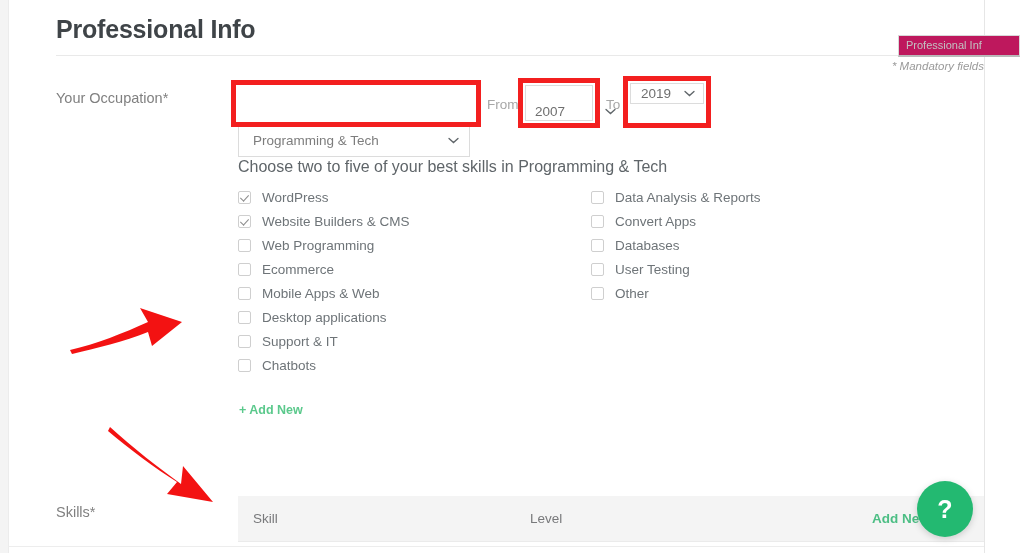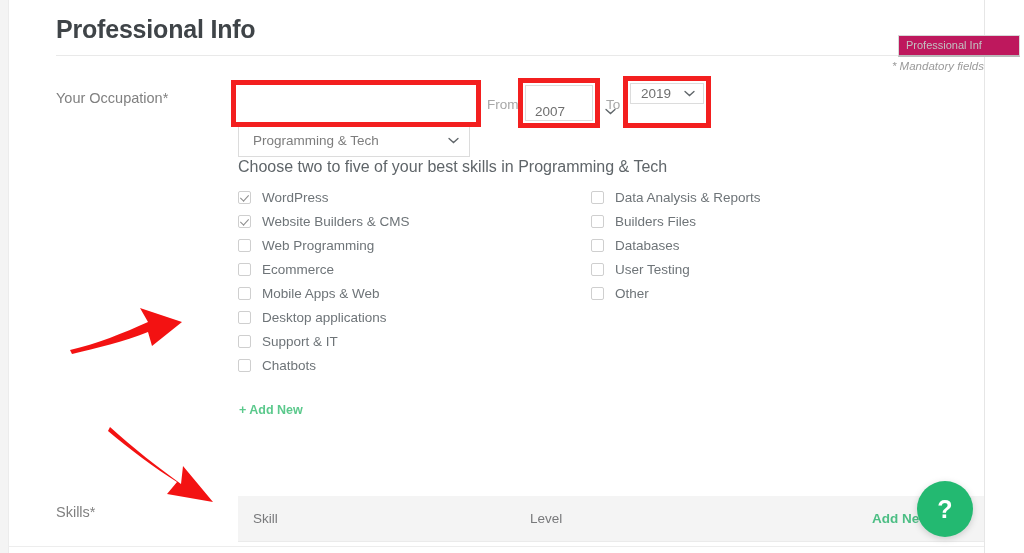--- a/index.html
+++ b/index.html
@@ -343,21 +343,21 @@
         <span class="cblabel">Chatbots</span>
       </div>
     </div>
   <div class="skillcol skillcol-right" id="skills-right">
       <div class="cbrow">
         <span class="cbox"></span>
         <span class="cblabel">Data Analysis &amp; Reports</span>
       </div>
       <div class="cbrow">
         <span class="cbox"></span>
-        <span class="cblabel">Builders Files</span>
+        <span class="cblabel">Convert Apps</span>
       </div>
       <div class="cbrow">
         <span class="cbox"></span>
         <span class="cblabel">Databases</span>
       </div>
       <div class="cbrow">
         <span class="cbox"></span>
         <span class="cblabel">User Testing</span>
       </div>
       <div class="cbrow">

